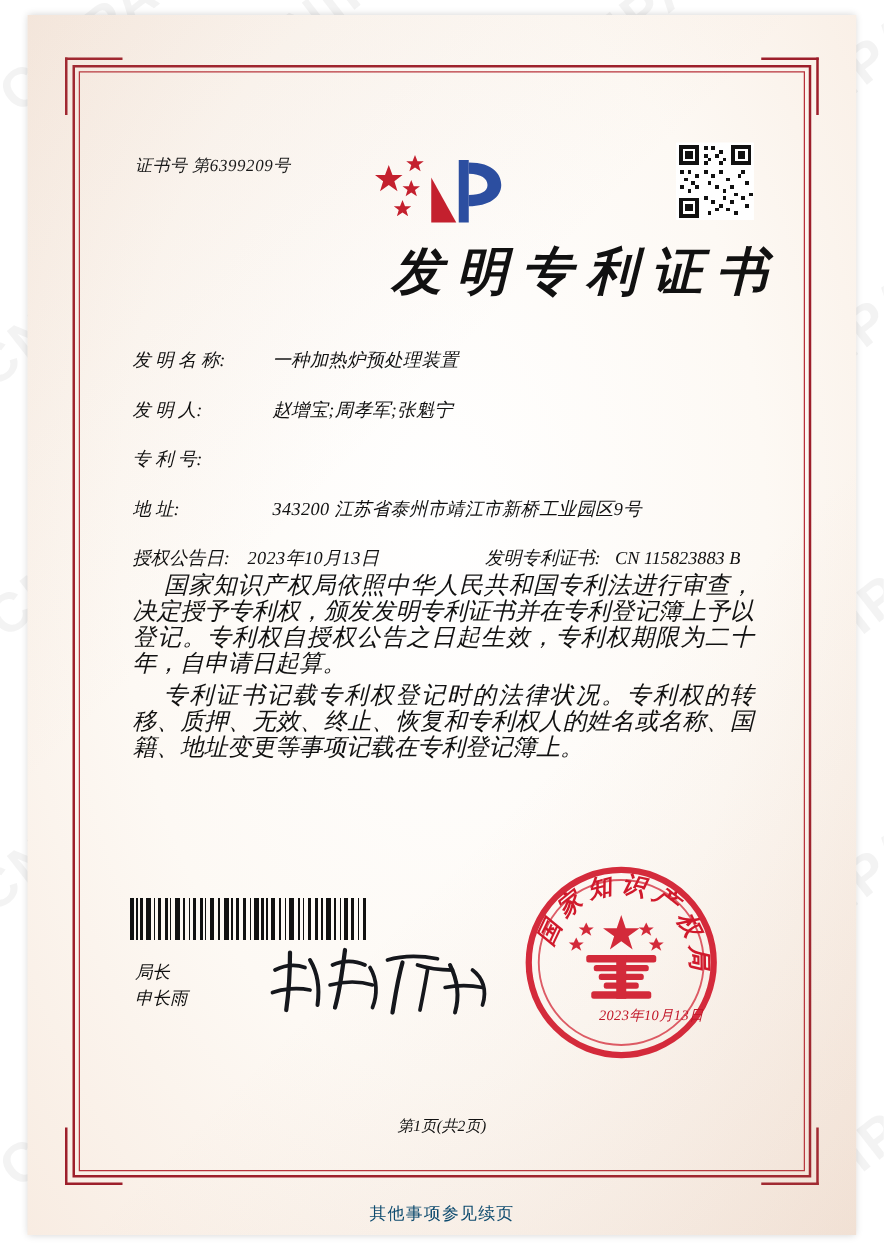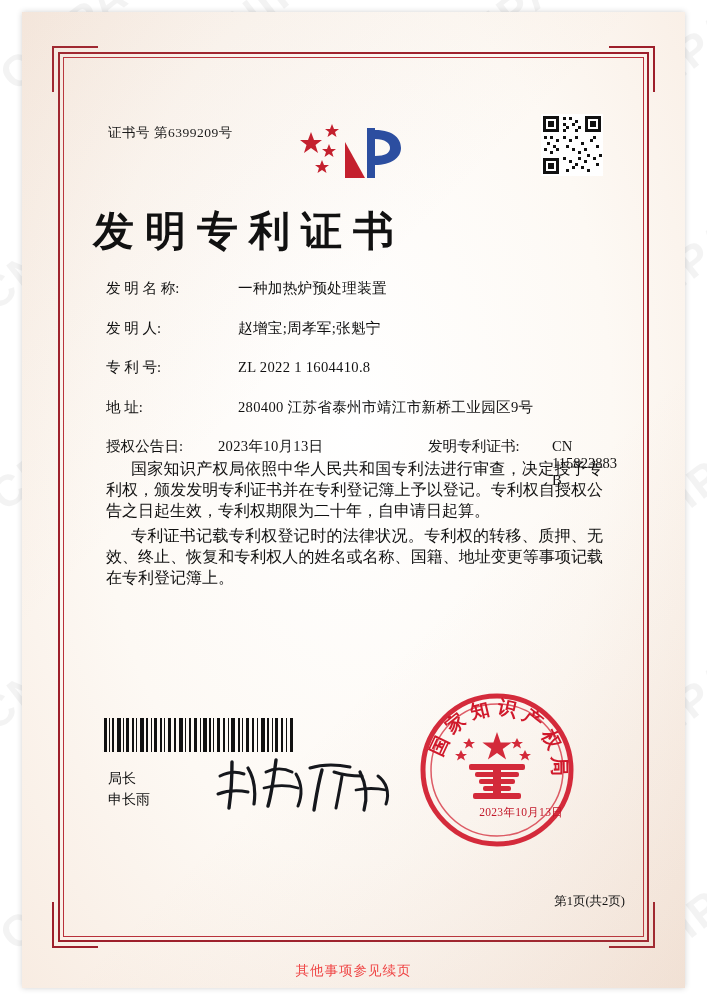--- a/index.html
+++ b/index.html
@@ -30,20 +30,21 @@
   
   .page{
     position:absolute;
     left:22px;top:12px;
     width:663px;height:976px;
     background:
       radial-gradient(ellipse at 50% 42%, #ffffff 0%, #fdf9f4 55%, #f8ece2 100%);
     box-shadow:0 0 6px rgba(0,0,0,0.18);
     z-index:1;
     overflow:hidden;
+    font-style:italic;
   }
   .page::after{
     content:"";
     position:absolute;inset:0;
     background:linear-gradient(135deg, rgba(190,140,110,0.10) 0%, rgba(255,255,255,0) 38%, rgba(255,255,255,0) 62%, rgba(190,140,110,0.12) 100%);
     pointer-events:none;
   }
   
   .border-outer{
     position:absolute;
@@ -80,60 +81,59 @@
     position:absolute;right:22px;top:40px;
     width:62px;height:62px;
     background:#fff;
   }
   .emblem{
     position:absolute;left:50%;top:46px;
     transform:translateX(-50%);
     width:130px;height:70px;
   }
   .title{
-    position:absolute;left:0;right:0;top:130px;
-    text-align:left;
+    position:absolute;left:0;right:0;top:116px;
+    text-align:right;
     font-size:41px;
     letter-spacing:11px;
     font-weight:bold;
     color:#111;
     font-family:"Liberation Serif", serif;
     text-indent:11px;
   }
   
   .fields{
     position:absolute;left:24px;right:20px;top:205px;
   }
   .row{
     display:flex;
     align-items:baseline;
     margin-bottom:20.5px;
     font-size:14.6px;
     color:#111;
-    gap:20px;
   }
   .lbl{
     width:112px;
     flex:0 0 112px;
     letter-spacing:0px;
     color:#111;
   }
   .val{
     flex:1;
     letter-spacing:0.3px;
   }
   .row.dual .lbl{width:92px;flex:0 0 92px;}
   .row.dual .val{flex:0 0 190px;}
   .row.dual .lbl2{flex:0 0 104px;letter-spacing:0px;}
   .row.dual .val2{flex:1;}
 
   
   .paras{
     position:absolute;left:24px;right:22px;top:384px;
-    font-size:16px;
+    font-size:19px;
     line-height:21px;
     color:#111;
     text-align:justify;
   }
   .paras p{margin:0 0 4px 0;text-indent:25px;}
 
   
   .barcode{
     position:absolute;left:22px;bottom:176px;
     width:190px;height:34px;
@@ -154,27 +154,27 @@
   }
   .seal-date{
     position:absolute;right:62px;bottom:108px;
     font-size:11.5px;color:#c2182a;
     letter-spacing:0.3px;
     font-family:"Liberation Serif", serif;
   }
   
   .page-num{
     position:absolute;left:0;right:0;bottom:18px;
-    text-align:right;
+    text-align:center;
     font-size:12.5px;color:#111;
   }
   .below-note{
     position:absolute;left:0;right:0;bottom:20px;
     text-align:center;
-    font-size:13.5px;color:#ef4444;
+    font-size:13.5px;color:#0c4a6e;
     letter-spacing:1px;
     z-index:4;
   }
 </style>
 </head>
 <body>
 
 <div class="wm-layer" id="wm-layer">
     <div class="wm" style="left: -10px; top: 10px;">CNIPA</div>
     <div class="wm" style="left: 190px; top: -20px;">CNIPA</div>
@@ -295,28 +295,27 @@
         <span class="val">一种加热炉预处理装置</span>
       </div>
 
       <div class="row">
         <span class="lbl">发 明 人:</span>
         <span class="val">赵增宝;周孝军;张魁宁</span>
       </div>
 
       <div class="row">
         <span class="lbl">专 利 号:</span>
-        <span class="val">ZL 2022 1 1604410.8</span>
       </div>
 
 
 
       <div class="row">
         <span class="lbl">地        址:</span>
-        <span class="val">280400 江苏省泰州市靖江市新桥工业园区9号</span>
+        <span class="val">343200 江苏省泰州市靖江市新桥工业园区9号</span>
       </div>
 
       <div class="row dual">
         <span class="lbl">授权公告日:</span>
         <span class="val">2023年10月13日</span>
         <span class="lbl2">发明专利证书:</span>
         <span class="val2">CN 115823883 B</span>
       </div>
 
     </div>

